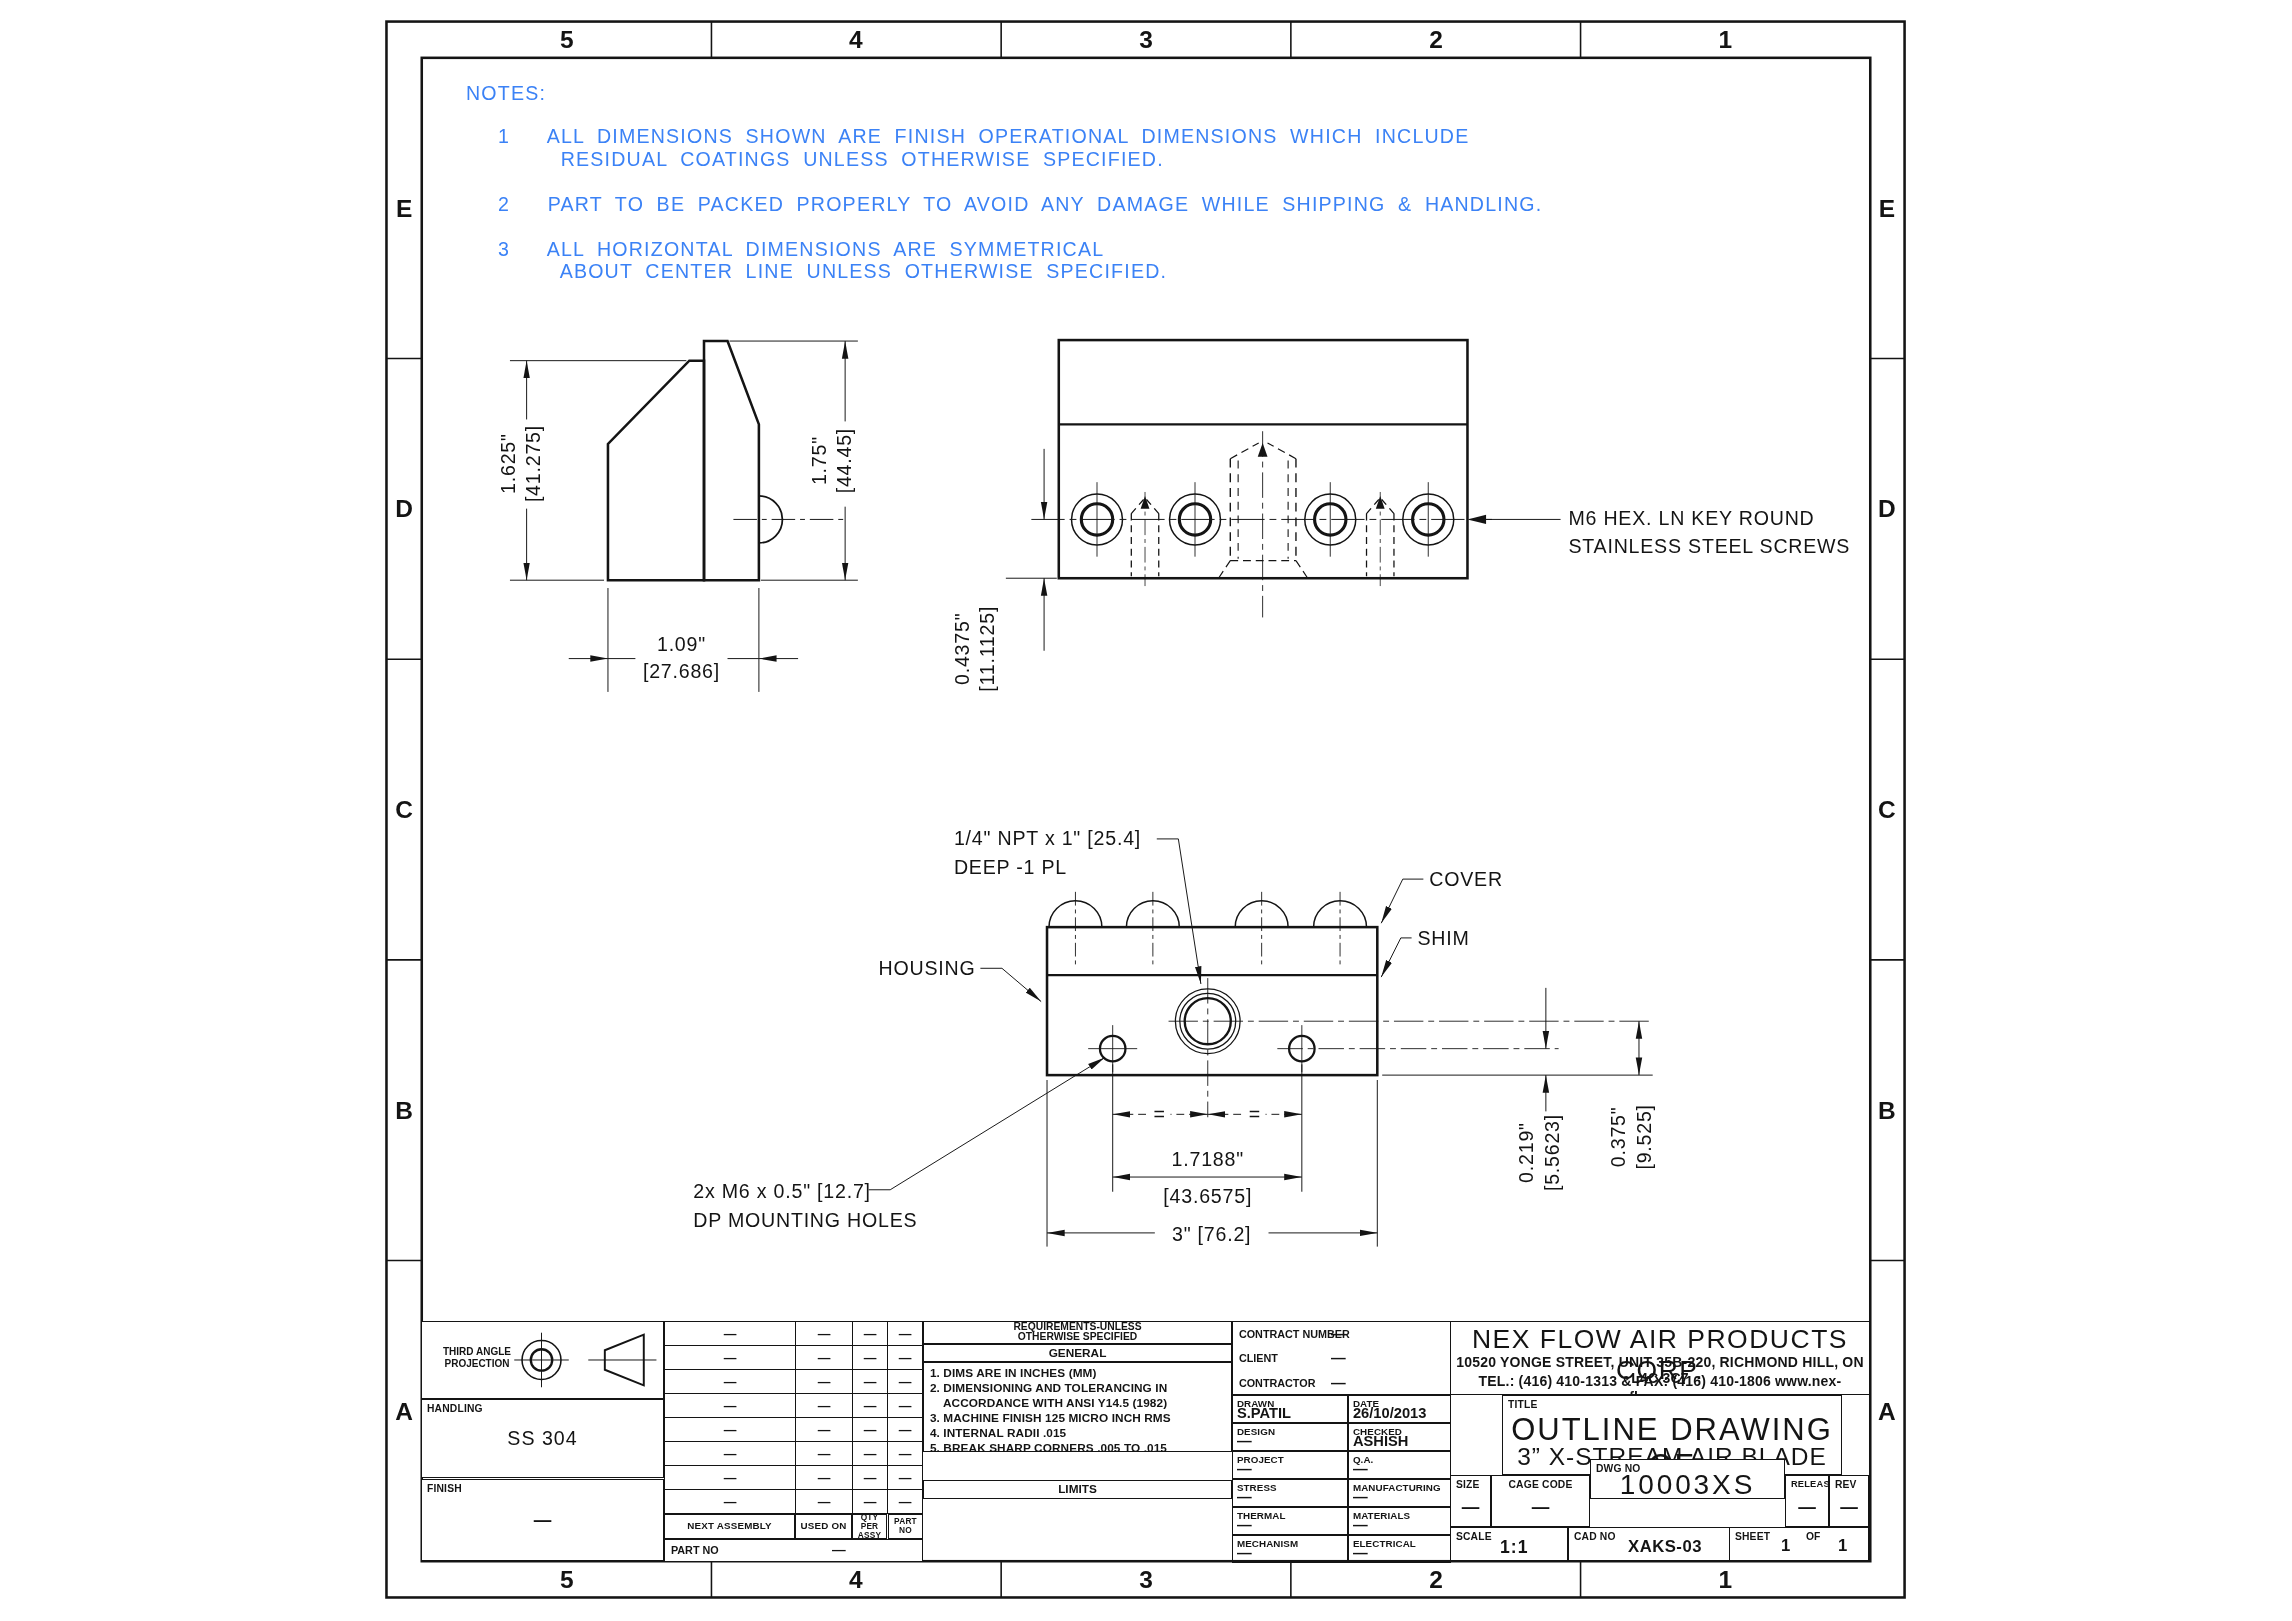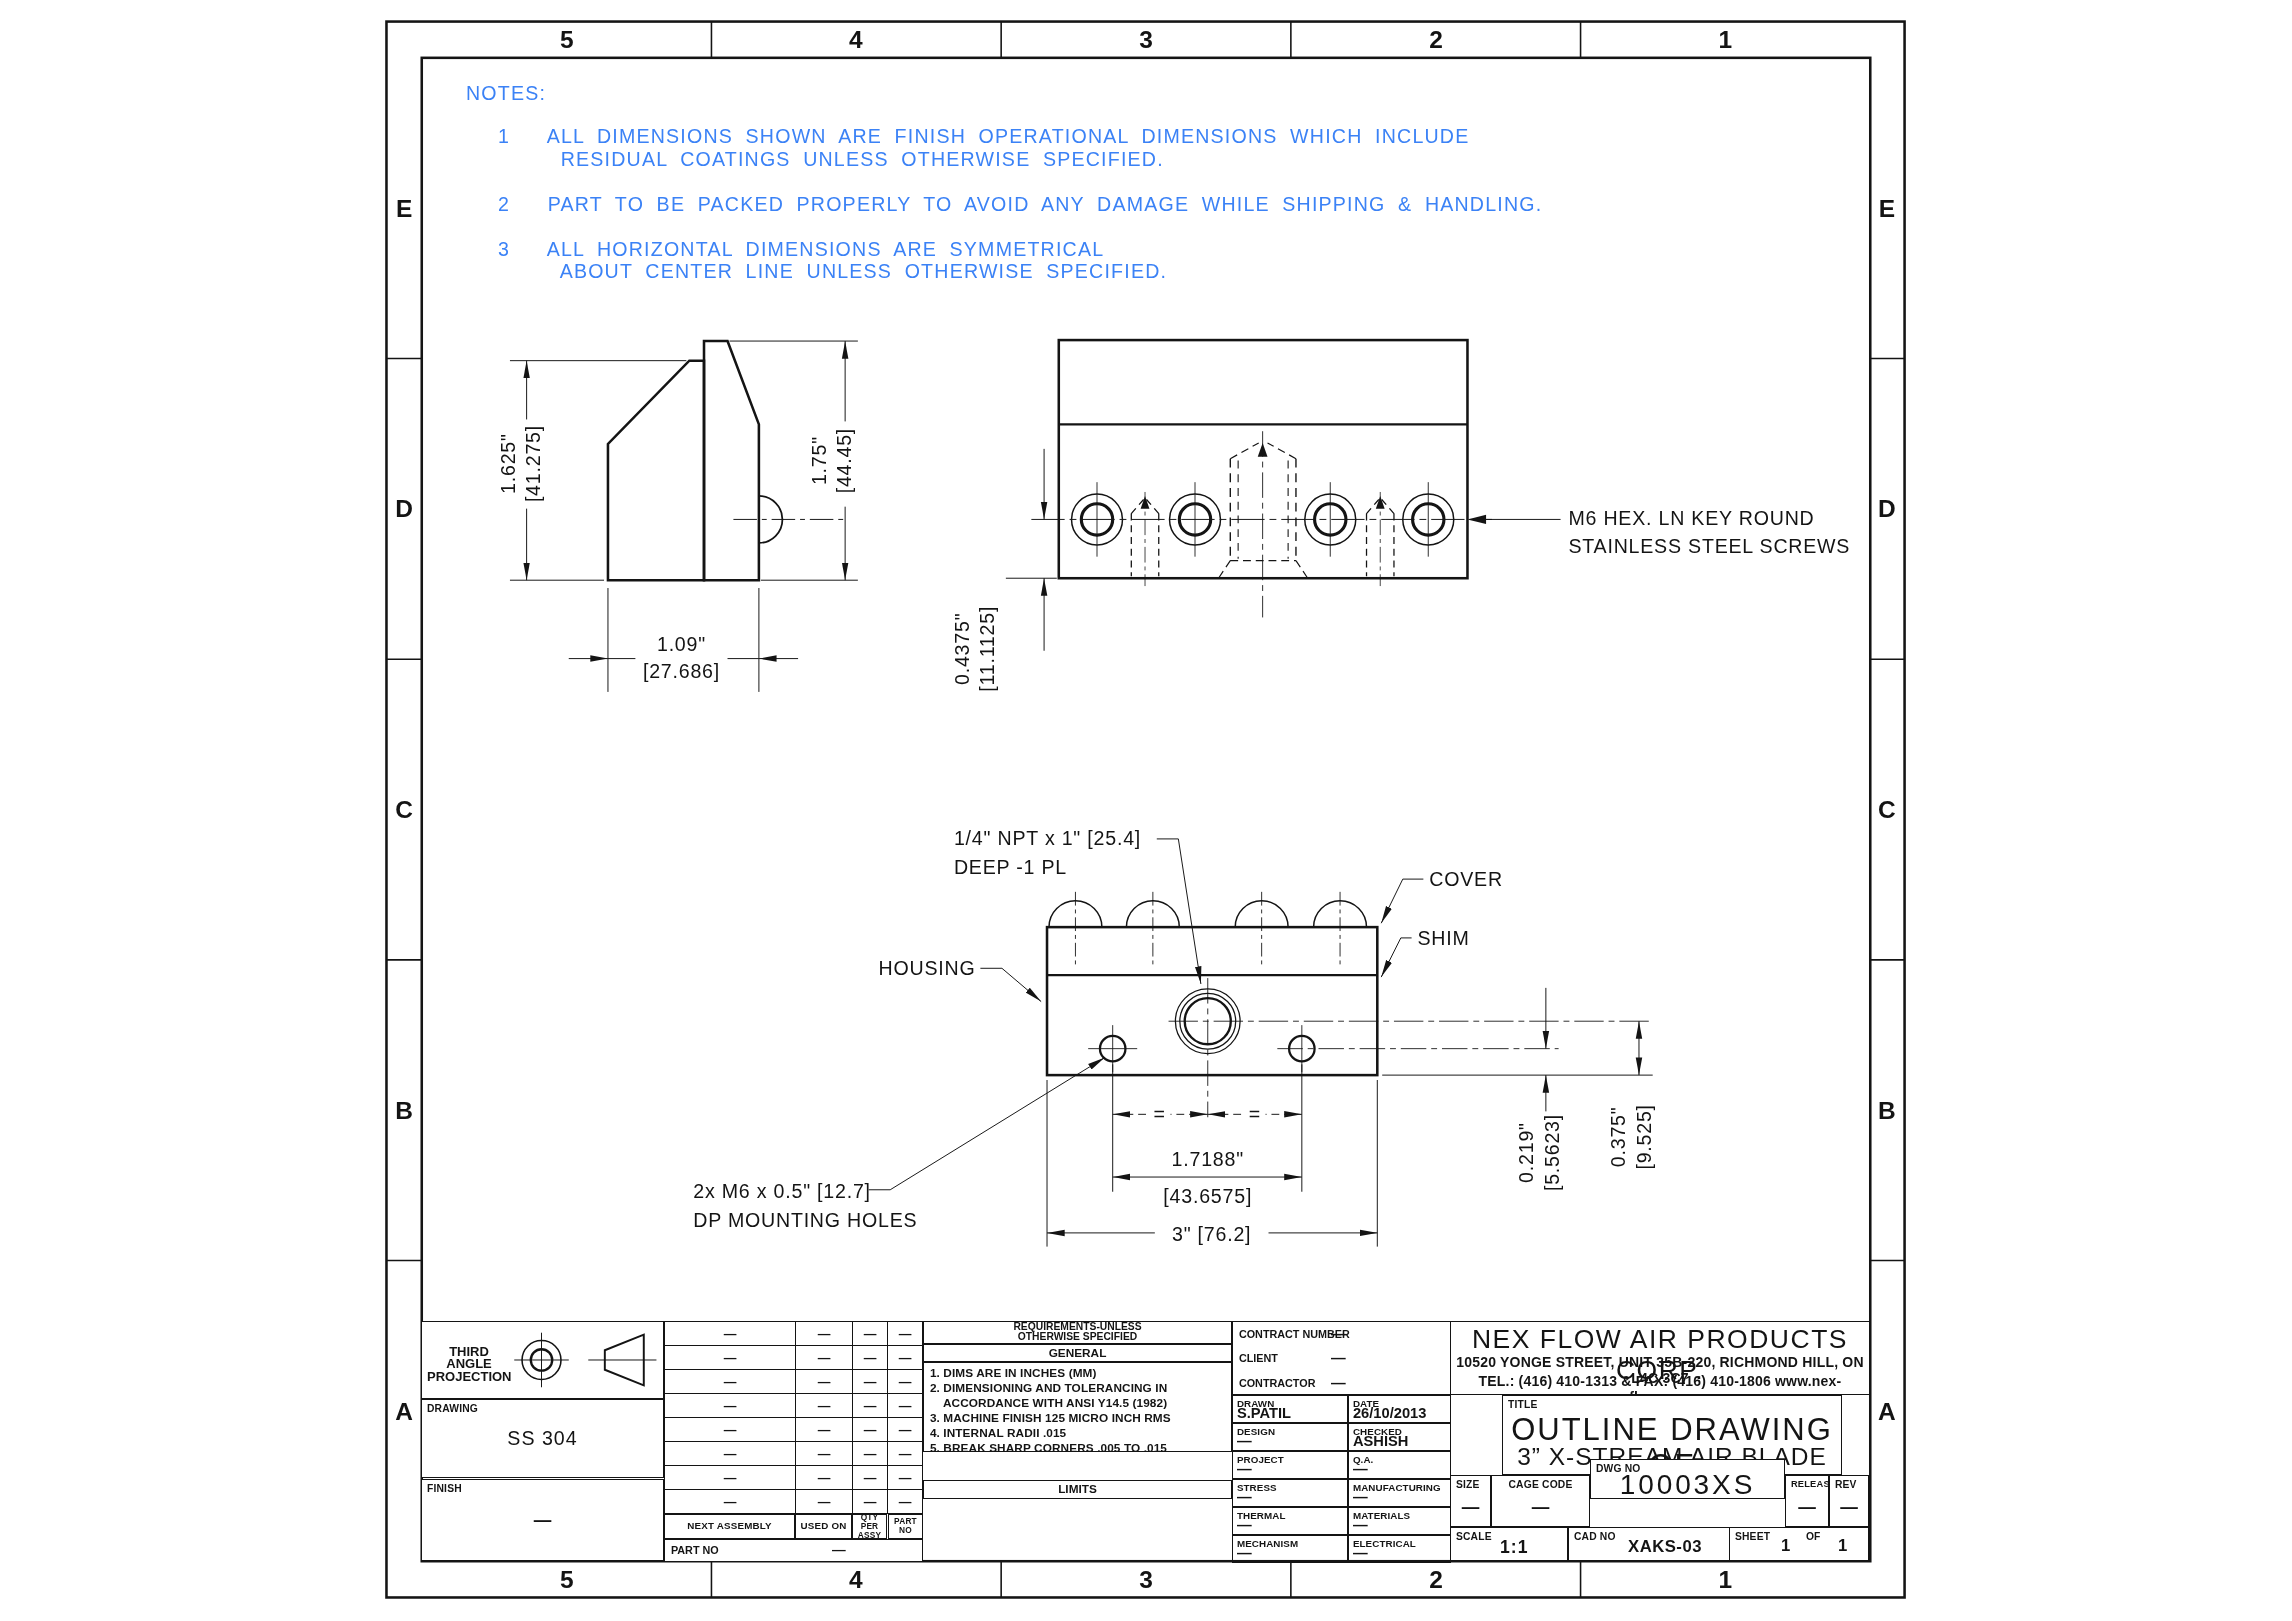--- a/index.html
+++ b/index.html
@@ -233,34 +233,34 @@
      RESIDUAL COATINGS UNLESS OTHERWISE SPECIFIED.
 
 2   PART TO BE PACKED PROPERLY TO AVOID ANY DAMAGE WHILE SHIPPING &amp; HANDLING.
 
 3   ALL HORIZONTAL DIMENSIONS ARE SYMMETRICAL
      ABOUT CENTER LINE UNLESS OTHERWISE SPECIFIED.</div>
 
   <div class="tb">
 
     <div class="tbc" style="left:0;top:0;width:243px;height:78px;">
-      <div style="position:absolute;left:5px;top:23.5px;width:84px;text-align:center;font-weight:bold;font-size:13px;line-height:12.7px;white-space:pre-line;">THIRD ANGLE
+      <div style="position:absolute;left:13px;top:23.5px;width:84px;text-align:center;font-weight:bold;font-size:10px;line-height:12.7px;white-space:pre-line;">THIRD ANGLE
 PROJECTION</div>
       <svg width="240" height="75" viewBox="0 0 245 77">
         <g stroke="#141414" fill="none">
           <circle cx="122" cy="39" r="20" stroke-width="1.6"></circle>
           <circle cx="122" cy="39" r="11" stroke-width="2.4"></circle>
           <path d="M94,39 H150 M122,11 V67" stroke-width="1"></path>
           <path d="M170,39 H240" stroke-width="1"></path>
           <path d="M187,29 L227,13 V65 L187,49 Z" stroke-width="2"></path>
         </g>
       </svg>
     </div>
     <div class="tbc" style="left:0;top:78px;width:243px;height:79px;">
-      <div class="tlabel">DRAWING</div>
+      <div class="tlabel">HANDLING</div>
       <div class="ctr" style="position:absolute;inset:0;font-size:19.6px;letter-spacing:1px;">SS 304</div>
     </div>
     <div class="tbc" style="left:0;top:158px;width:243px;height:82px;">
       <div class="tlabel">FINISH</div>
       <div class="ctr dashv" style="position:absolute;inset:0;">—</div>
     </div>
 
     <div class="atgrid">
         <div class="at-cell">—</div>
         <div class="at-cell">—</div>

